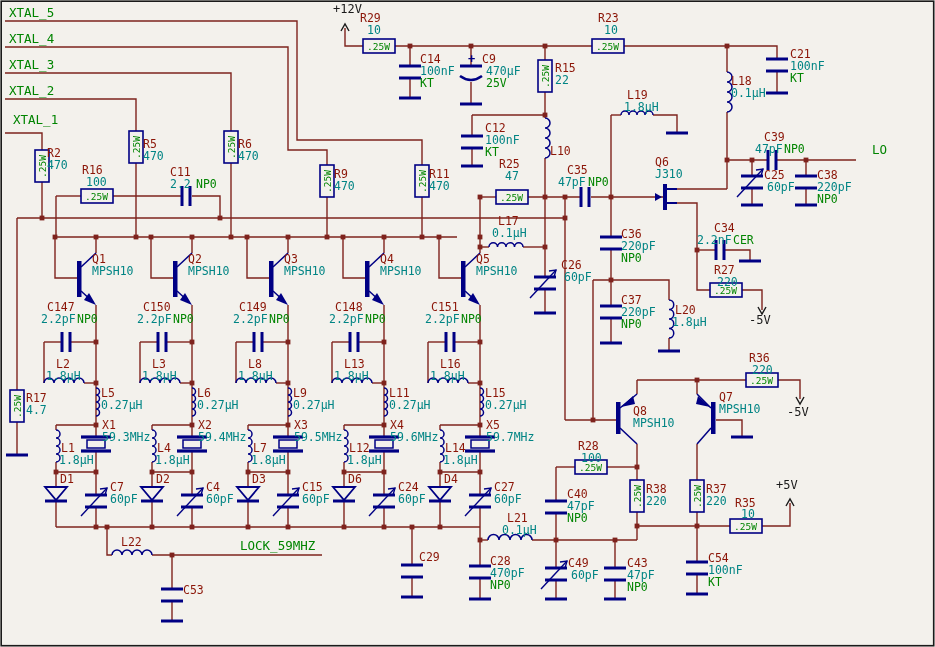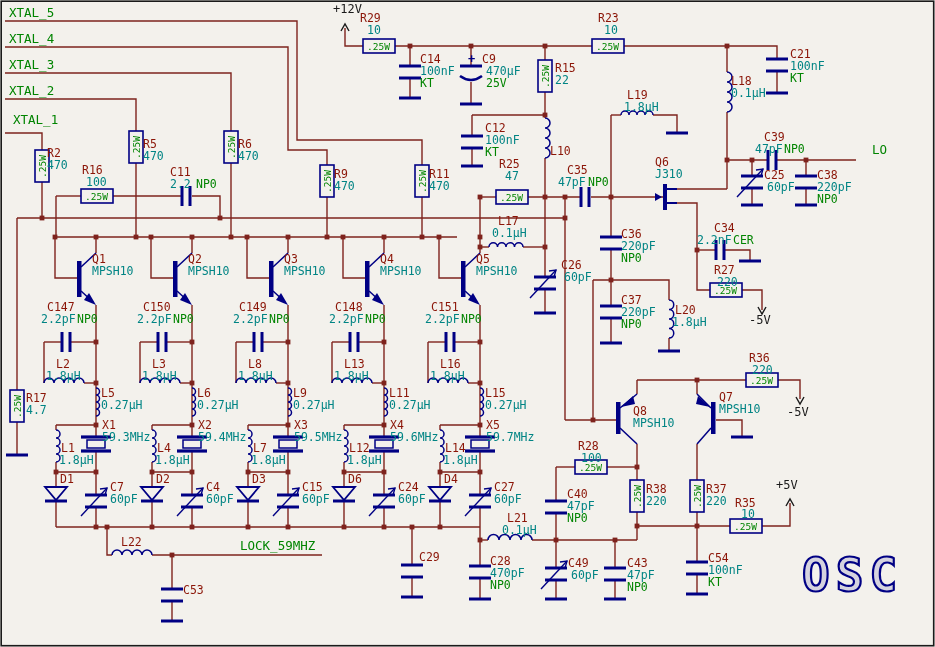--- a/index.html
+++ b/index.html
@@ -856,14 +856,13 @@
       <text x="9" y="69" class="net">XTAL_3</text>
       <text x="9" y="95" class="net">XTAL_2</text>
       <text x="13" y="124" class="net">XTAL_1</text>
       <text x="240" y="550" class="net">LOCK_59MHZ</text>
       <text x="872" y="154" class="net">LO</text>
       <text x="333" y="13" class="pwr">+12V</text>
       <text x="749" y="324" class="pwr">-5V</text>
       <text x="787" y="416" class="pwr">-5V</text>
       <text x="776" y="489" class="pwr">+5V</text>
     </svg>
-  <div class="osc">OSC</div>
 </div>
 
 </body></html>

